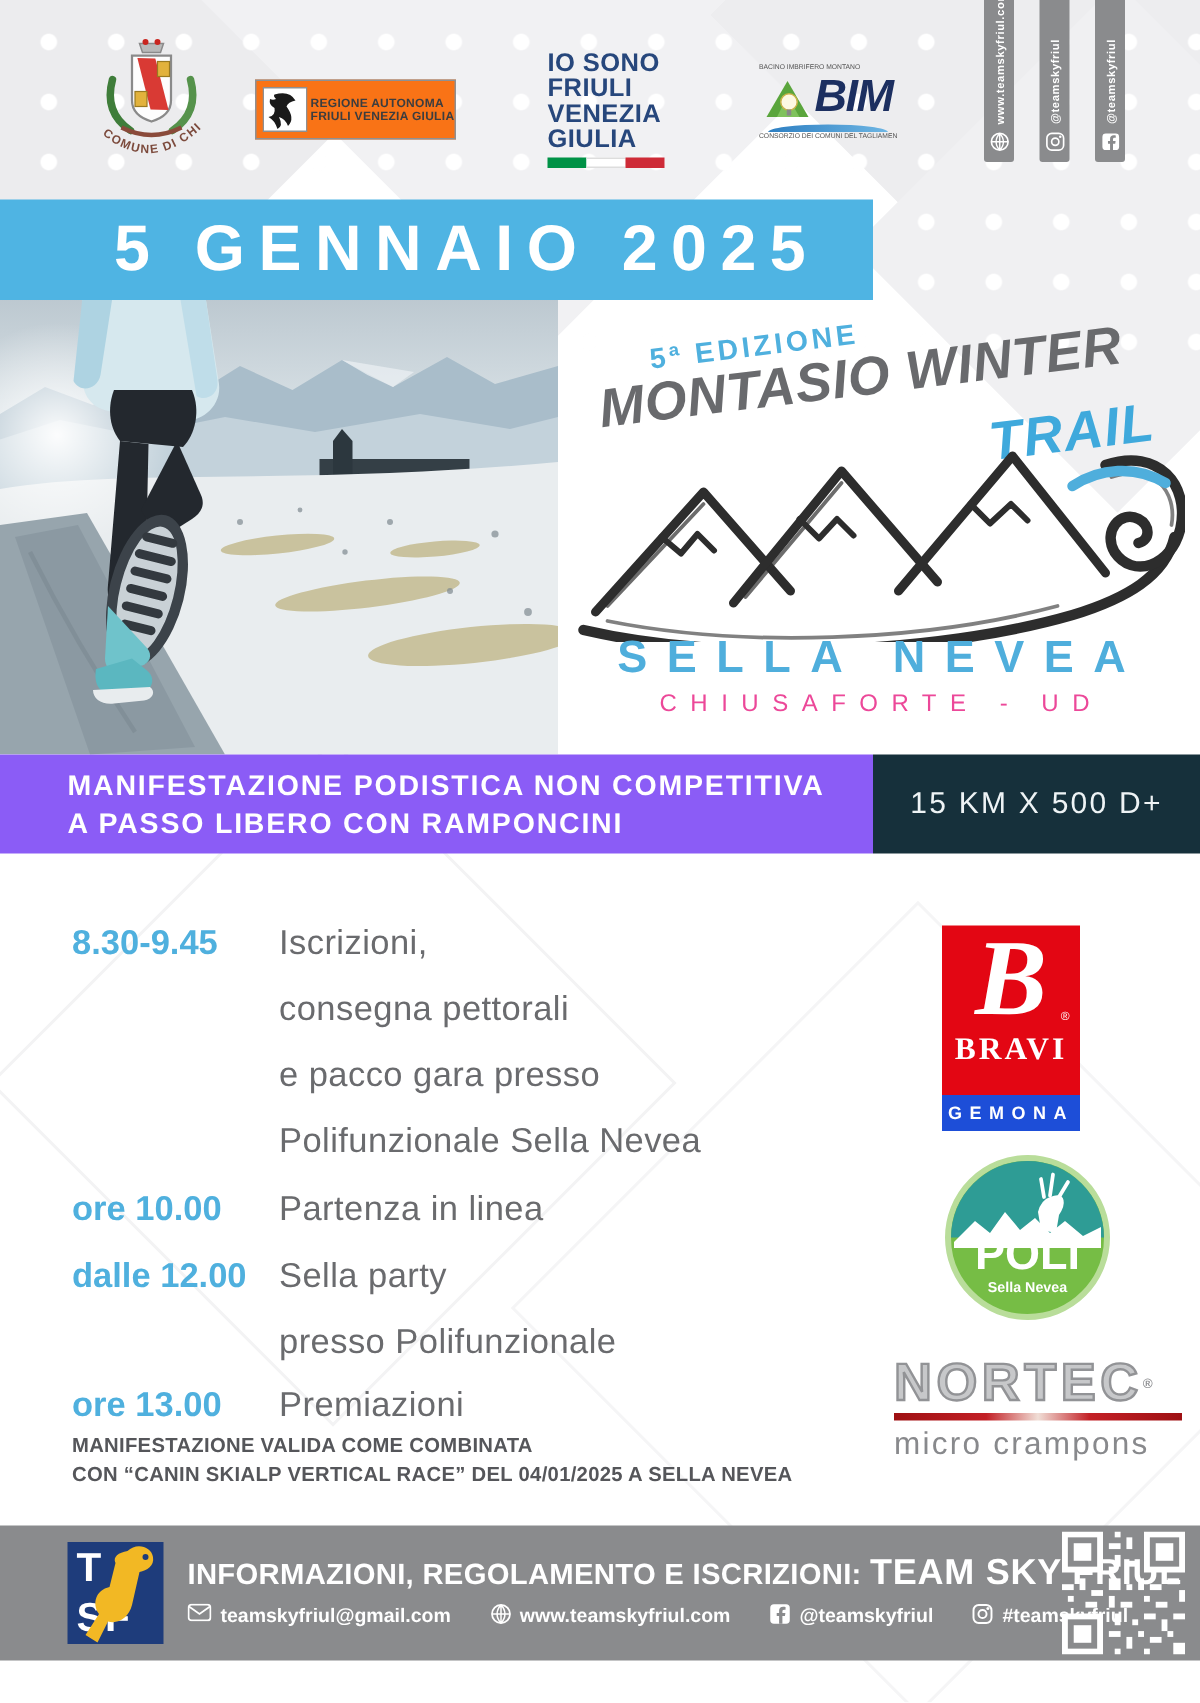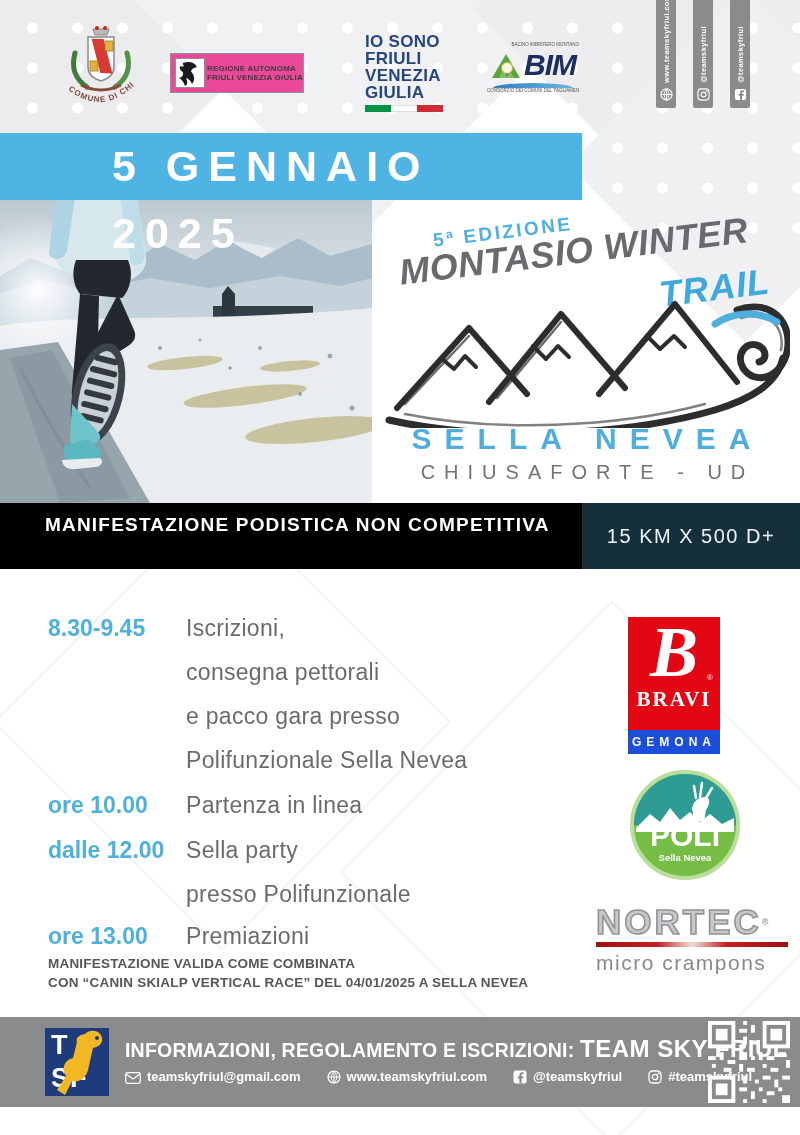--- a/index.html
+++ b/index.html
@@ -13,64 +13,64 @@
   .d3{left:540px;top:-150px;width:320px;height:320px;background:#ededef;}
   .d4{left:620px;top:40px;width:250px;height:250px;background:#f0f0f2;}
   .d5{left:60px;top:560px;width:320px;height:320px;border:2px solid #f3f3f4;background:none;}
   .d6{left:420px;top:680px;width:380px;height:380px;border:2px solid #f5f5f6;background:none;}
   .dots{position:absolute;left:0;top:0;width:800px;height:235px;z-index:1;
     background-image:radial-gradient(circle,#ffffff 5px,rgba(255,255,255,0) 6px);
     background-size:45px 40px;background-position:10px 8px;pointer-events:none;}
 
   
   .hdr-logo{position:absolute;z-index:2;}
-  .regione-box{left:170px;top:53px;width:132px;height:38px;background:#ec4899;
+  .regione-box{left:170px;top:53px;width:132px;height:38px;background:#f97316;
     border:1.5px solid #8f9092;display:flex;align-items:center;}
   .regione-eagle{width:30px;height:30px;margin:0 2px 0 4px;flex:none;}
   .regione-text{font-size:8px;font-weight:bold;color:#3c3d3f;line-height:9px;letter-spacing:.2px;}
   .iosono{left:365px;top:33px;width:82px;}
   .iosono div{font-size:17px;font-weight:bold;color:#27477c;line-height:17px;letter-spacing:.3px;}
   .iosono .flag{display:flex;height:7px;margin-top:4px;width:78px;}
   .flag i{flex:1;}
-  .bim{left:487px;top:42px;width:92px;text-align:right;}
+  .bim{left:506px;top:42px;width:92px;text-align:left;}
   .bim .tiny{font-size:4.5px;color:#555;line-height:5px;overflow:hidden;white-space:nowrap;}
   .bim-mid{display:flex;align-items:center;justify-content:center;height:36px;}
   .bim-word{font-size:30px;font-weight:900;font-style:italic;color:#1c2f60;letter-spacing:-1px;line-height:30px;}
   .bim-wave{height:5px;background:linear-gradient(90deg,#2e7fc2,#6db5e3);border-radius:50%/100% 100% 0 0;margin:0 6px;}
 
   
   .vbar{position:absolute;top:0;width:20px;height:108px;background:#8a8b8d;z-index:2;
     display:flex;flex-direction:column;align-items:center;justify-content:flex-end;border-radius:0 0 2px 2px;}
   .vbar .vtxt{writing-mode:vertical-rl;transform:rotate(180deg);color:#fff;
     font-size:7.5px;font-weight:bold;letter-spacing:.4px;margin-bottom:5px;white-space:nowrap;}
   .vbar svg{margin-bottom:7px;flex:none;}
 
   
   .date-banner{position:absolute;left:0;top:133px;width:582px;height:67px;background:#4fb4e3;z-index:3;
-    color:#fff;font-weight:bold;font-size:43px;letter-spacing:9px;line-height:67px;padding-left:112px;box-sizing:border-box;}
+    color:#fff;font-weight:bold;font-size:43px;letter-spacing:9px;line-height:67px;padding-left:76px;box-sizing:border-box;}
 
   
   .photo{position:absolute;left:0;top:198px;width:372px;height:305px;z-index:2;}
 
   
   .title-block{position:absolute;left:385px;top:200px;width:415px;height:300px;z-index:2;}
   .edition{position:absolute;left:47px;top:30px;color:#4fb0de;font-weight:800;font-size:19px;
     letter-spacing:2.5px;transform:rotate(-7deg);transform-origin:left top;}
   .mw{position:absolute;left:12px;top:52px;color:#696a6d;font-weight:900;font-style:italic;
     font-size:36px;letter-spacing:.5px;transform:rotate(-7deg);transform-origin:left top;white-space:nowrap;}
   .trail{position:absolute;left:272px;top:74px;color:#3fa9dc;font-weight:900;font-style:italic;
     font-size:36px;letter-spacing:1px;transform:rotate(-7deg);transform-origin:left top;}
   .mtn-svg{position:absolute;left:0px;top:96px;}
   .sella{position:absolute;left:0;top:222px;width:405px;text-align:center;color:#4faedc;
     font-weight:800;font-size:30px;letter-spacing:13px;white-space:nowrap;}
-  .chiusa{position:absolute;left:0;top:261px;width:405px;text-align:center;color:#737373;
-    font-weight:400;font-size:20px;letter-spacing:9px;white-space:nowrap;}
-
-  
-  .band-left{position:absolute;left:0;top:503px;width:582px;height:66px;background:#000000;z-index:4;
+  .chiusa{position:absolute;left:0;top:261px;width:405px;text-align:center;color:#ec4899;
+    font-weight:400;font-size:16px;letter-spacing:9px;white-space:nowrap;}
+
+  
+  .band-left{position:absolute;left:0;top:503px;width:582px;height:66px;background:#8b5cf6;z-index:4;
     color:#fff;padding:9px 0 0 45px;box-sizing:border-box;}
   .band-left div{font-size:19px;font-weight:600;letter-spacing:1.2px;line-height:25px;}
   .band-right{position:absolute;left:582px;top:503px;width:218px;height:66px;background:#16303b;z-index:4;
     color:#eef3f5;display:flex;align-items:center;justify-content:center;
     font-size:20px;font-weight:500;letter-spacing:1.5px;}
 
   
   .sched{position:absolute;left:0;top:0;z-index:2;}
   .sl{position:absolute;left:0;width:560px;height:30px;}
   .st{position:absolute;left:48px;color:#4fb0de;font-weight:800;font-size:23px;}
@@ -97,21 +97,21 @@
 
   
   .footer{position:absolute;left:0;top:1017px;width:800px;height:90px;background:#8a8b8d;z-index:5;}
   .tsf{position:absolute;left:45px;top:11px;width:64px;height:68px;background:#1e3c7b;}
   .tsf .t{position:absolute;left:6px;top:2px;color:#fff;font-weight:900;font-size:27px;}
   .tsf .sf{position:absolute;left:6px;bottom:2px;color:#fff;font-weight:900;font-size:27px;letter-spacing:1px;}
   .finfo{position:absolute;left:125px;top:18px;color:#fff;white-space:nowrap;}
   .finfo .lbl{font-size:19.5px;font-weight:bold;letter-spacing:.2px;}
   .finfo .team{font-size:24px;font-weight:bold;letter-spacing:.5px;text-align:center;}
   .fcontacts{position:absolute;left:125px;top:52px;display:flex;gap:26px;align-items:center;color:#fff;}
-  .fc{display:flex;align-items:flex-end;gap:6px;font-size:13px;font-weight:bold;white-space:nowrap;}
+  .fc{display:flex;align-items:flex-start;gap:6px;font-size:13px;font-weight:bold;white-space:nowrap;}
   .qr{position:absolute;right:10px;top:4px;}
 </style>
 </head>
 <body>
 
 <div class="poster">
 
   <div class="diamond d1"></div>
   <div class="diamond d2"></div>
   <div class="diamond d3"></div>
@@ -287,20 +287,21 @@
         <path d="M356,22 C384,12 400,32 396,54" stroke-width="2.5" opacity="0.6"></path>
       </g>
       <path d="M330,28 C348,16 372,14 392,26" fill="none" stroke="#4faedc" stroke-width="7" stroke-linecap="round"></path>
     </svg>
     <div class="sella">SELLA NEVEA</div>
     <div class="chiusa">CHIUSAFORTE - UD</div>
   </div>
 
   <div class="band-left">
     <div>MANIFESTAZIONE PODISTICA NON COMPETITIVA</div>
+    <div>A PASSO LIBERO CON RAMPONCINI</div>
   </div>
   <div class="band-right">15 KM X 500 D+</div>
 
   <div class="sched">
     <div class="sl" style="top:615px">
       <span class="st">8.30-9.45</span>
       <span class="sx">Iscrizioni,</span>
     </div>
     <div class="sl" style="top:659px">
       <span class="sx">consegna pettorali</span>

